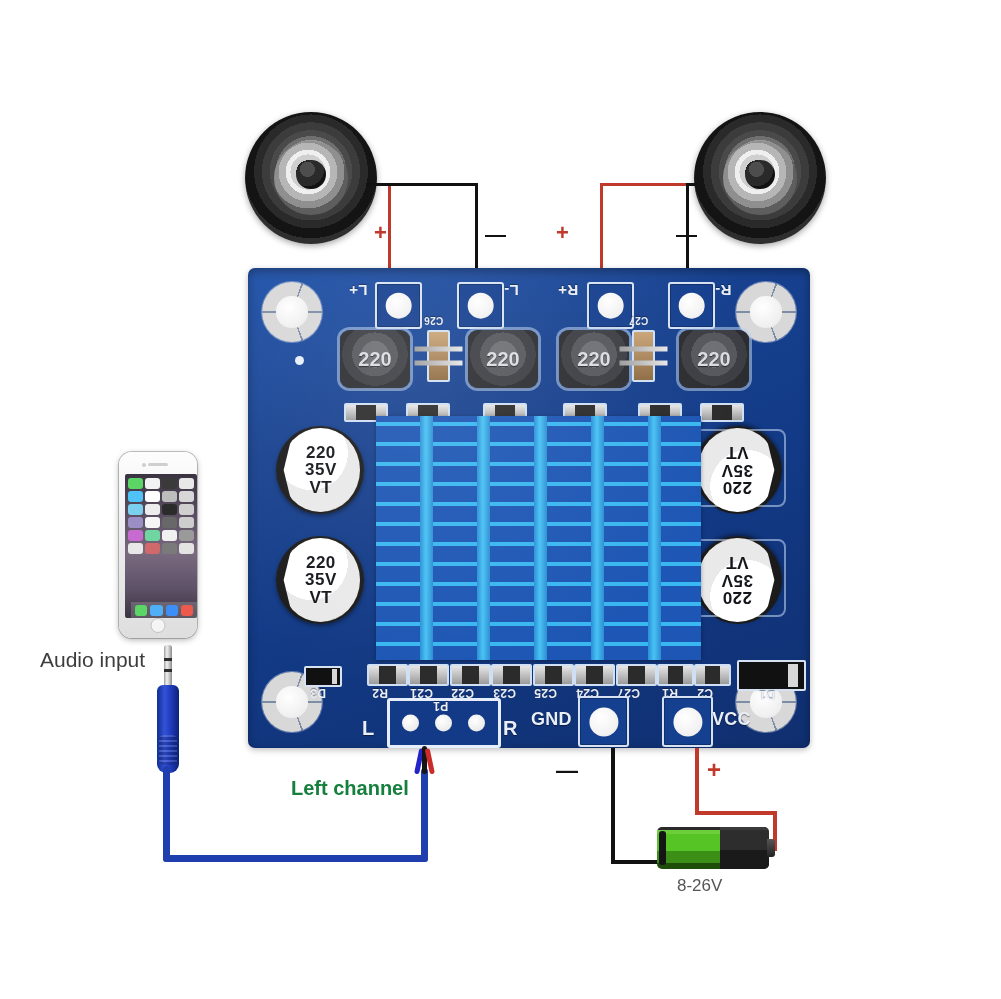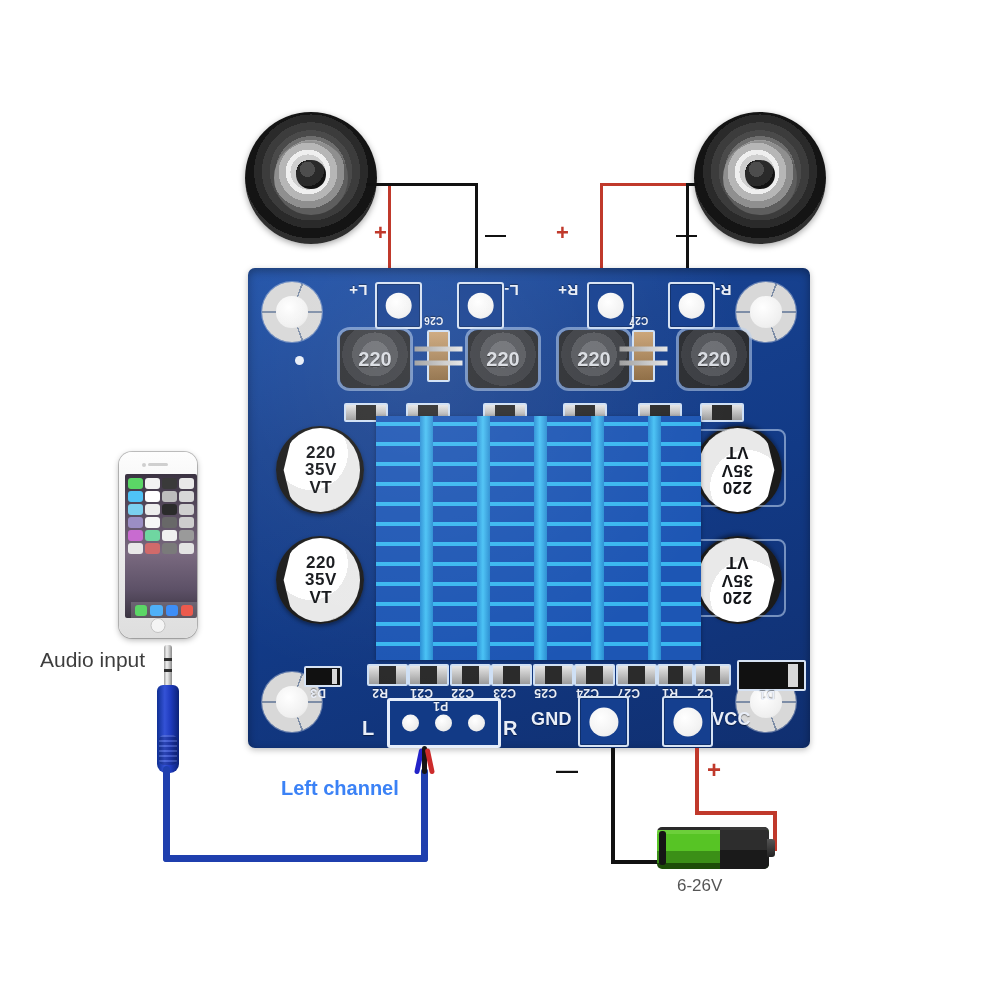--- a/index.html
+++ b/index.html
@@ -519,16 +519,16 @@
   <div class="wire red" style="left:764px;top:847px;width:13px;height:4px;"></div>
   <div class="polar plus" style="left:707px;top:758px;font-size:24px;">+</div>
 
   <div id="battery">
     <div class="capl"></div>
     <div class="cell"></div>
     <div class="nub"></div>
   </div>
 
   <div class="caption" style="left:40px;top:648px;font-size:21px;color:#3d3d3d;">Audio input</div>
-  <div class="caption" style="left:281px;top:777px;font-size:20px;font-weight:700;color:#3b82f6;">Left channel</div>
-  <div class="caption" style="left:677px;top:876px;font-size:17px;color:#555;">6-26V</div>
+  <div class="caption" style="left:291px;top:777px;font-size:20px;font-weight:700;color:#15803d;">Left channel</div>
+  <div class="caption" style="left:677px;top:876px;font-size:17px;color:#555;">8-26V</div>
 
 </div>
 
 </body></html>

